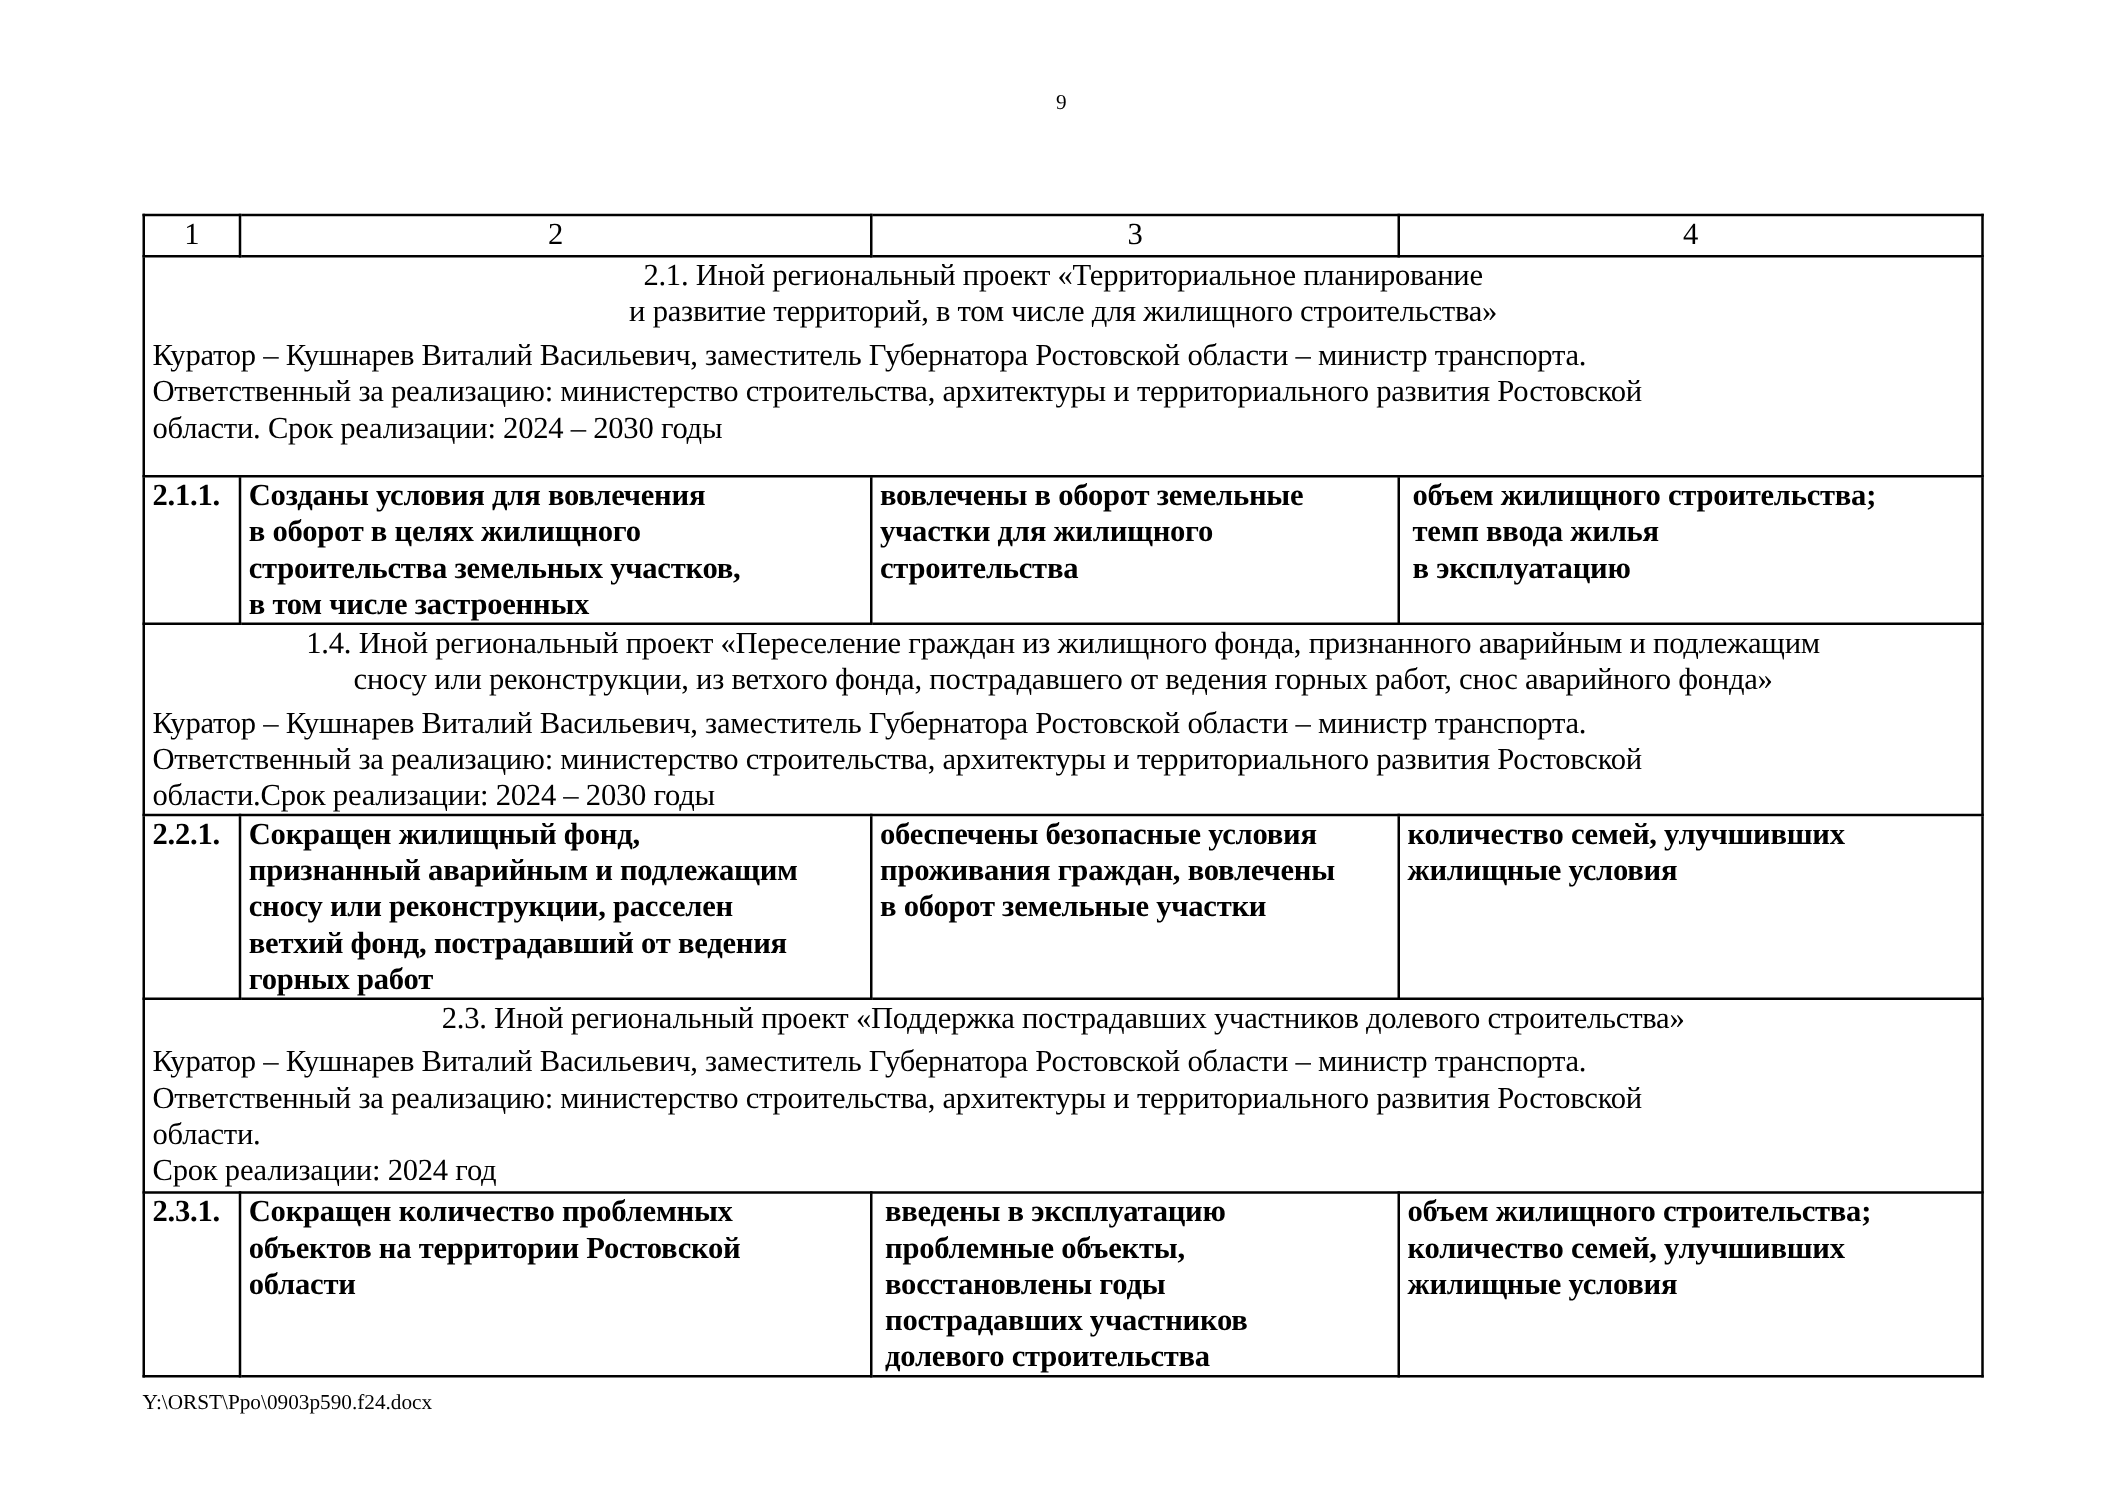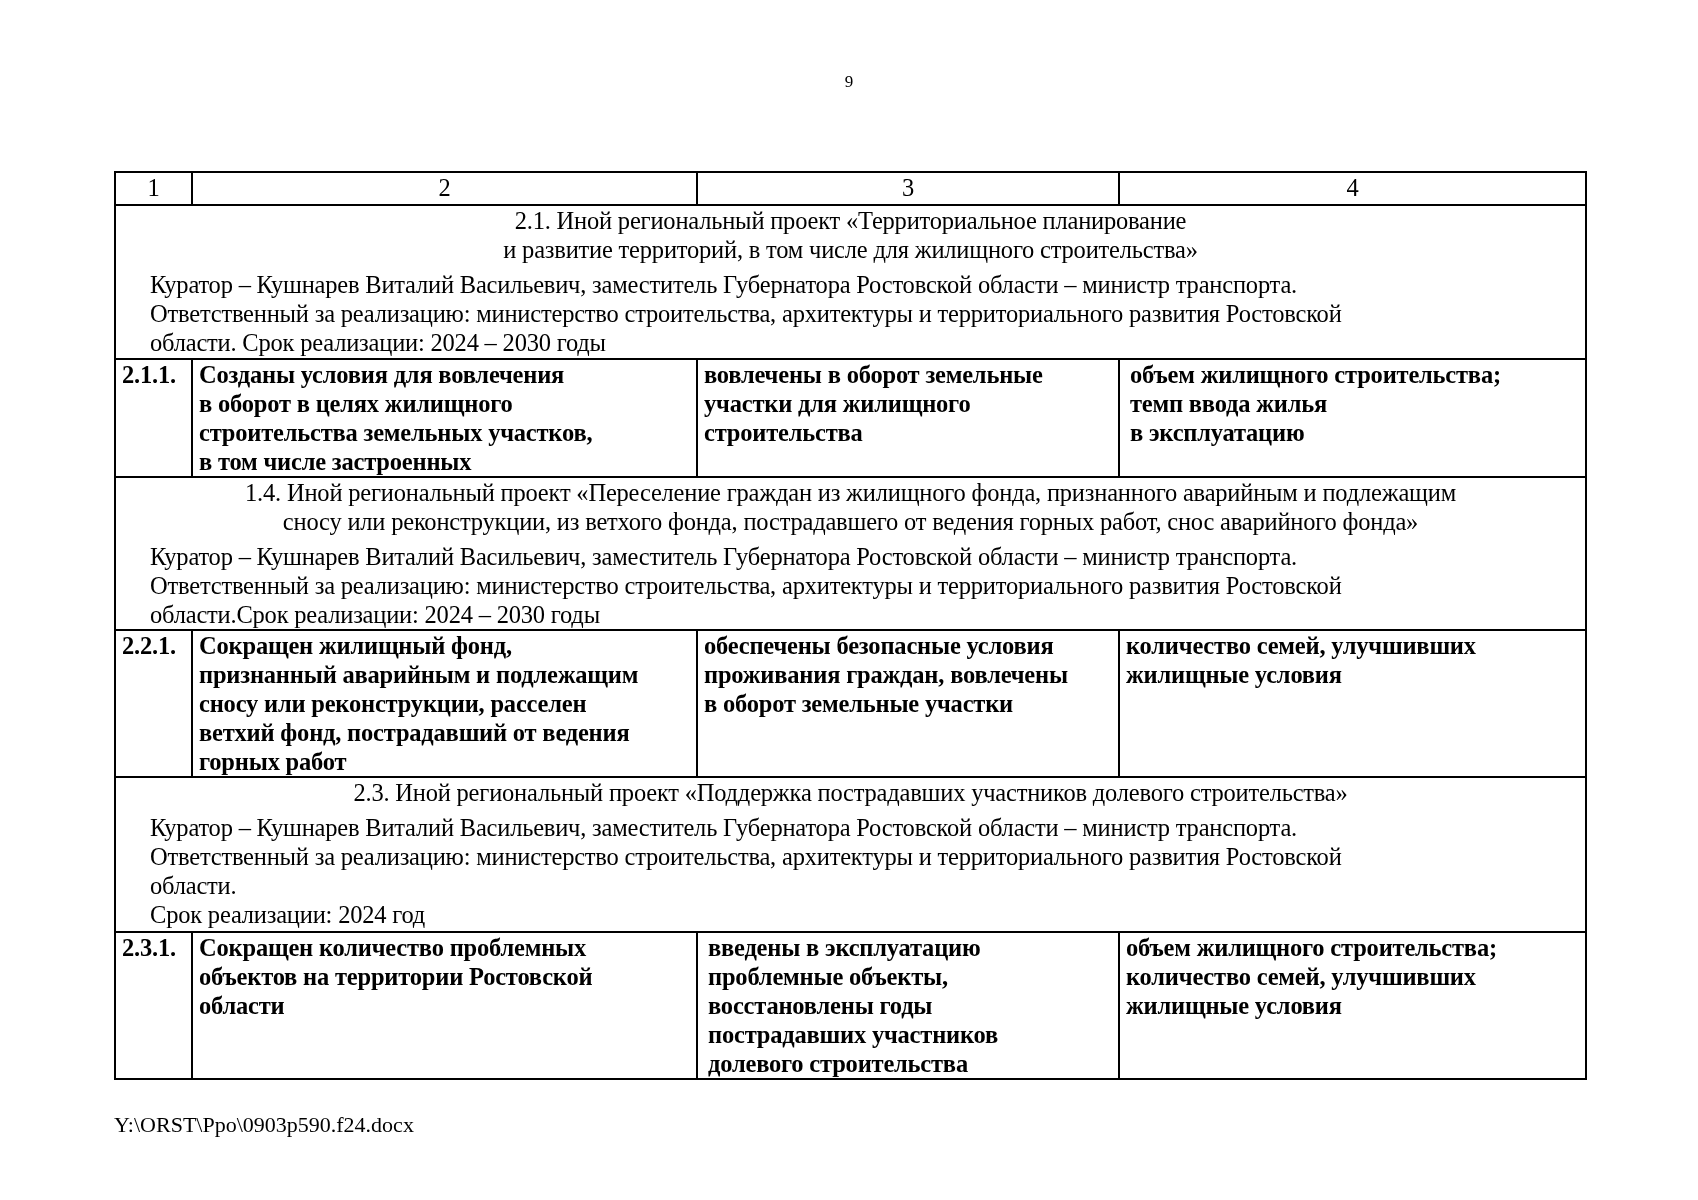--- a/index.html
+++ b/index.html
@@ -8,22 +8,22 @@
   .page-num { position: absolute; left: 0; width: 1698px; top: 72px; text-align: center;
               font-size: 17px; }
   table.main { position: absolute; left: 114px; top: 171px; width: 1471px;
                border-collapse: collapse; table-layout: fixed; }
   table.main td { border: 2px solid #000; padding: 0 6px; vertical-align: top;
                   font-size: 24.5px; line-height: 29px; letter-spacing: -0.2px; }
   td.c { text-align: center; }
   td.num { padding: 0 2px; font-weight: bold; }
   .pre { white-space: pre-line; font-weight: bold; }
   .block-title { text-align: center; white-space: pre-line; }
-  .block-meta { white-space: pre-line; margin-top: 6px; margin-left: 28px; }
-  .footer { position: absolute; left: 114px; top: 1112px; font-size: 22px; }
+  .block-meta { white-space: pre-line; margin-top: 6px; }
+  .footer { position: absolute; left: 114px; top: 1112px; font-size: 17px; }
 </style>
 </head>
 <body>
 
 <div class="page-num">9</div>
 
 <table class="main">
   <colgroup>
     <col style="width:77px">
     <col style="width:505px">
@@ -33,21 +33,21 @@
 
   <tbody>
       <tr style="height:33px">
     <td class="c">1</td>
     <td class="c">2</td>
     <td class="c">3</td>
     <td class="c">4</td>
   </tr>
 
 
-  <tr style="height:154px">
+  <tr style="height:176px">
     <td colspan="4">
       <div class="block-title">2.1. Иной региональный проект «Территориальное планирование
 и развитие территорий, в том числе для жилищного строительства»</div>
       <div class="block-meta">Куратор – Кушнарев Виталий Васильевич, заместитель Губернатора Ростовской области – министр транспорта.
 Ответственный за реализацию: министерство строительства, архитектуры и территориального развития Ростовской
 области. Срок реализации: 2024 – 2030 годы</div>
     </td>
   </tr>
   <tr style="height:118px">
     <td class="num">2.1.1.</td>

